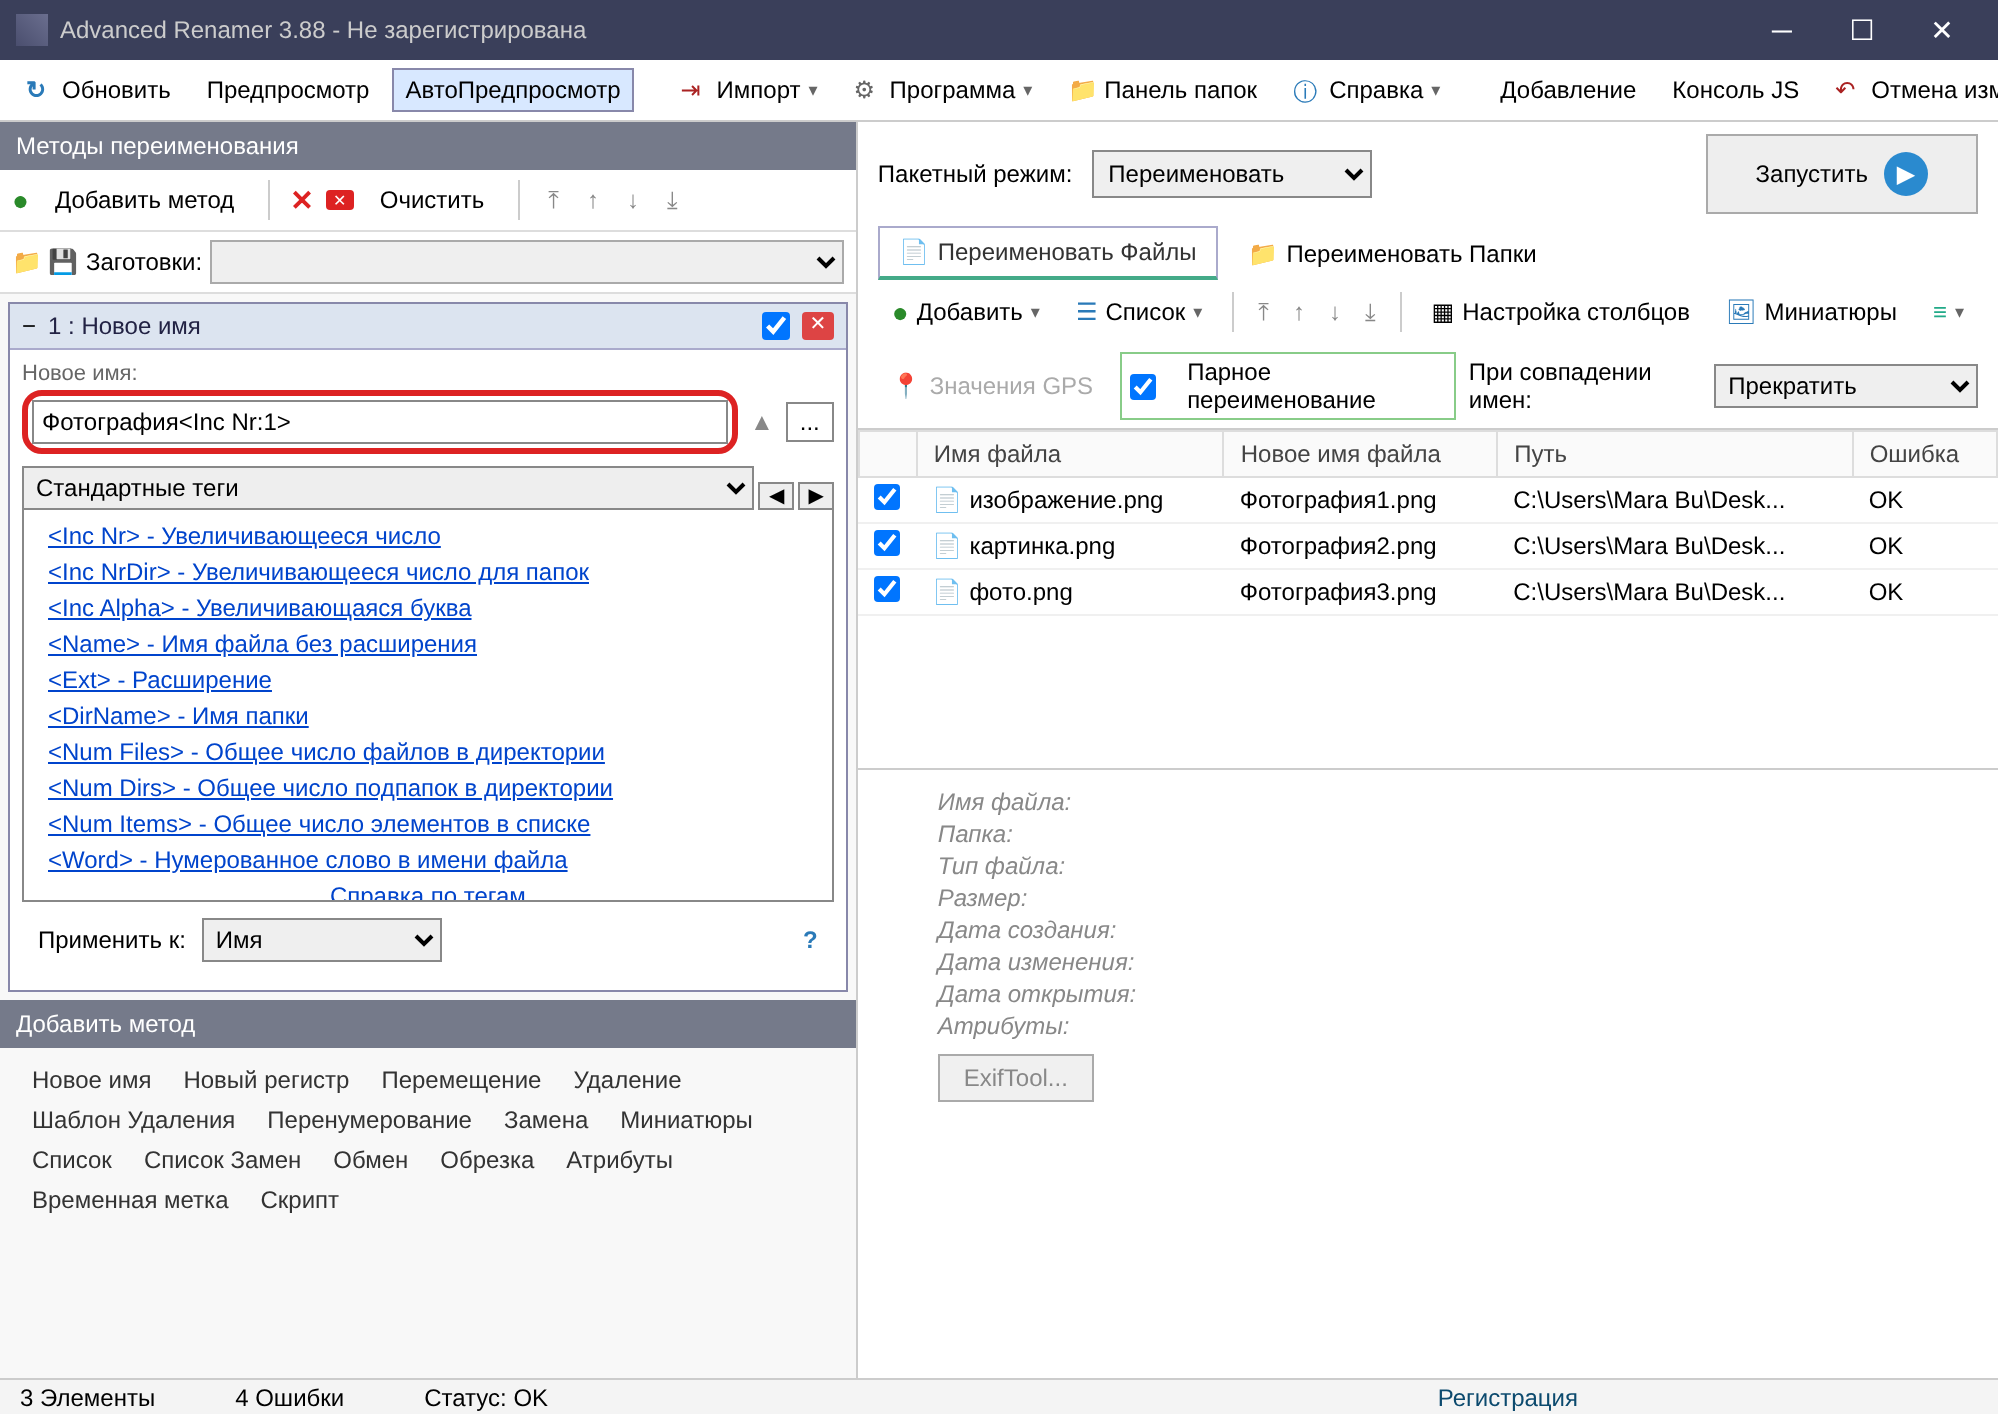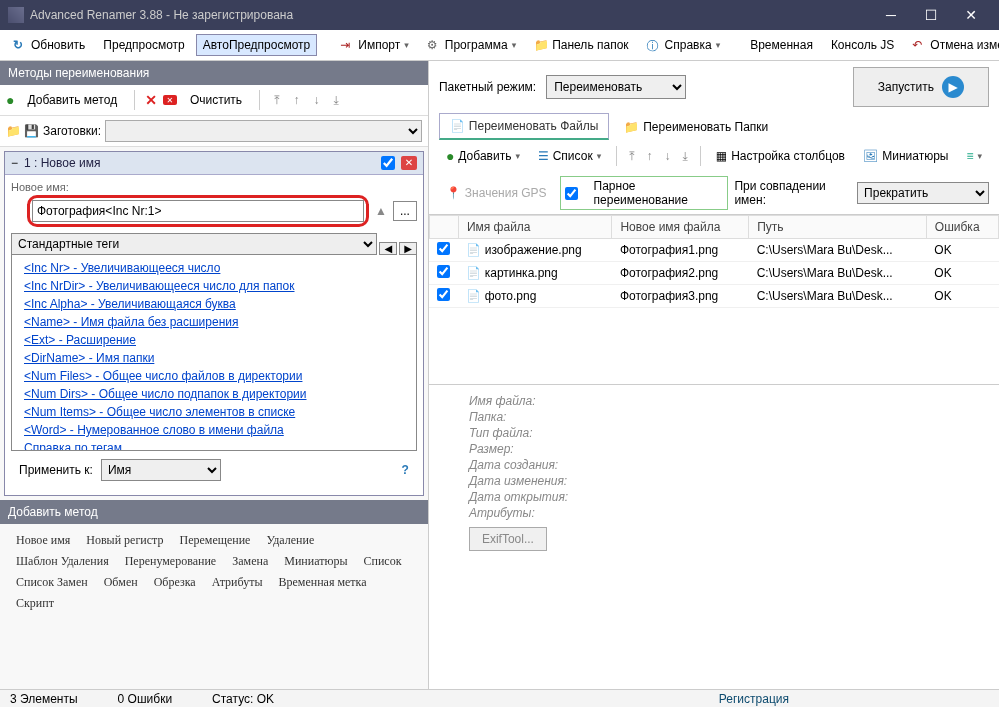--- a/index.html
+++ b/index.html
@@ -40,28 +40,28 @@
 .method-body { padding: 6px; }
 .highlight-field { border: 3px solid #d22; border-radius: 10px; padding: 2px; display: flex; align-items: center; gap: 4px; }
 .highlight-field input { flex: 1; border: 1px solid #888; padding: 3px 4px; font-size: 12px; }
 .dots-btn { border: 1px solid #888; padding: 2px 6px; cursor: pointer; }
 .tag-section { margin-top: 6px; }
 .tag-head { display: flex; gap: 2px; align-items: flex-end; }
 .tag-head select { flex: 1; border: 1px solid #888; padding: 2px; background: #eee; }
 .nav-btn { border: 1px solid #888; padding: 0 4px; background: #eee; cursor: pointer; font-size: 10px; }
 .tag-list { border: 1px solid #888; border-top: none; height: 196px; overflow-y: auto; background: #fff; padding: 4px; }
 .tag-item { color: #0044cc; text-decoration: underline; padding: 2px 8px; cursor: pointer; font-size: 12px; }
-.tag-help { text-align: left; padding: 2px 8px; }
+.tag-help { text-align: center; padding: 2px 8px; }
 .tag-help a { color: #0044cc; text-decoration: underline; }
 .apply-row { display: flex; align-items: center; gap: 8px; padding: 8px; }
 .apply-row select { width: 120px; border: 1px solid #888; padding: 2px; }
 .help-icon { color: #2a7ab8; margin-left: auto; font-weight: bold; }
 .add-method-section { }
 .method-links { padding: 6px 8px; display: flex; flex-wrap: wrap; gap: 0; }
-.method-links span { padding: 3px 8px; cursor: pointer; white-space: nowrap; color: #333; font-family: Liberation Serif, serif; }
+.method-links span { padding: 3px 8px; cursor: pointer; white-space: nowrap; color: #333; }
 .right-top { padding: 6px 10px; display: flex; align-items: center; gap: 10px; }
 .right-top select { width: 140px; padding: 3px; border: 1px solid #888; }
 .run-btn { margin-left: auto; background: #eee; border: 1px solid #aaa; padding: 8px 24px; font-size: 14px; font-weight: 500; cursor: pointer; display: flex; align-items: center; gap: 8px; }
 .play-ic { background: #2a8acf; color: #fff; border-radius: 50%; width: 22px; height: 22px; display: inline-flex; align-items: center; justify-content: center; }
 .tabs { display: flex; padding: 0 10px; gap: 4px; }
 .tab { padding: 5px 10px; border: 1px solid transparent; cursor: pointer; display: inline-flex; align-items: center; gap: 4px; }
 .tab.active { border-color: #aac #aac #fff #aac; background: #fff; border-bottom: 2px solid #4a8; color: #333; }
 .tab-ic-file { color: #2a7ab8; }
 .tab-ic-folder { color: #e8a030; }
 .sub-toolbar { padding: 4px 10px; display: flex; align-items: center; gap: 4px; flex-wrap: nowrap; }
@@ -117,21 +117,21 @@
   <span class="tbtn">
       <span class="ic ic-folder">📁</span>
       <span>Панель папок</span>
     </span>
   <span class="tbtn dropdown-arrow">
       <span class="ic ic-help">ⓘ</span>
       <span>Справка</span>
     </span>
   <span class="sep"></span>
   <span class="tbtn">
-      <span>Временная</span>
+      <span>Добавление</span>
     </span>
   <span class="tbtn">
       <span>Консоль JS</span>
     </span>
   <span class="tbtn">
       <span class="ic ic-undo">↶</span>
       <span>Отмена изменений...</span>
     </span>
 </div>
 
@@ -165,21 +165,21 @@
     <div class="method-box">
       <div class="method-title">
         <span>−</span>
         <span class="method-title-text">1 : Новое имя</span>
         <input type="checkbox" class="chk" checked="" style="">
         <span class="close-x">✕</span>
       </div>
       <div class="method-body">
         <div style="color:#666;font-size:11px;margin-bottom:2px;">Новое имя:</div>
         <div style="display:flex;gap:6px;align-items:center;">
-          <div class="highlight-field" style="flex:1;margin-left:16px;">
+          <div class="highlight-field" style="flex:1;">
             <input type="text" value="Фотография&lt;Inc Nr:1&gt;" style="">
           </div>
           <span style="color:#888;cursor:pointer;">▲</span>
           <span class="dots-btn">...</span>
         </div>
         <div class="tag-section">
           <div class="tag-head">
             <select><option>Стандартные теги</option></select>
             <span class="nav-btn">◀</span>
             <span class="nav-btn">▶</span>
@@ -333,16 +333,16 @@
       <div>Дата изменения:</div>
       <div>Дата открытия:</div>
       <div>Атрибуты:</div>
       <button class="exif-btn">ExifTool...</button>
     </div>
   </div>
 </div>
 
 <div class="statusbar">
   <span>3 Элементы</span>
-  <span>0 Ошибки</span>
+  <span>4 Ошибки</span>
   <span>Статус: OK</span>
   <span class="reg">Регистрация</span>
 </div>
 
 </body></html>

